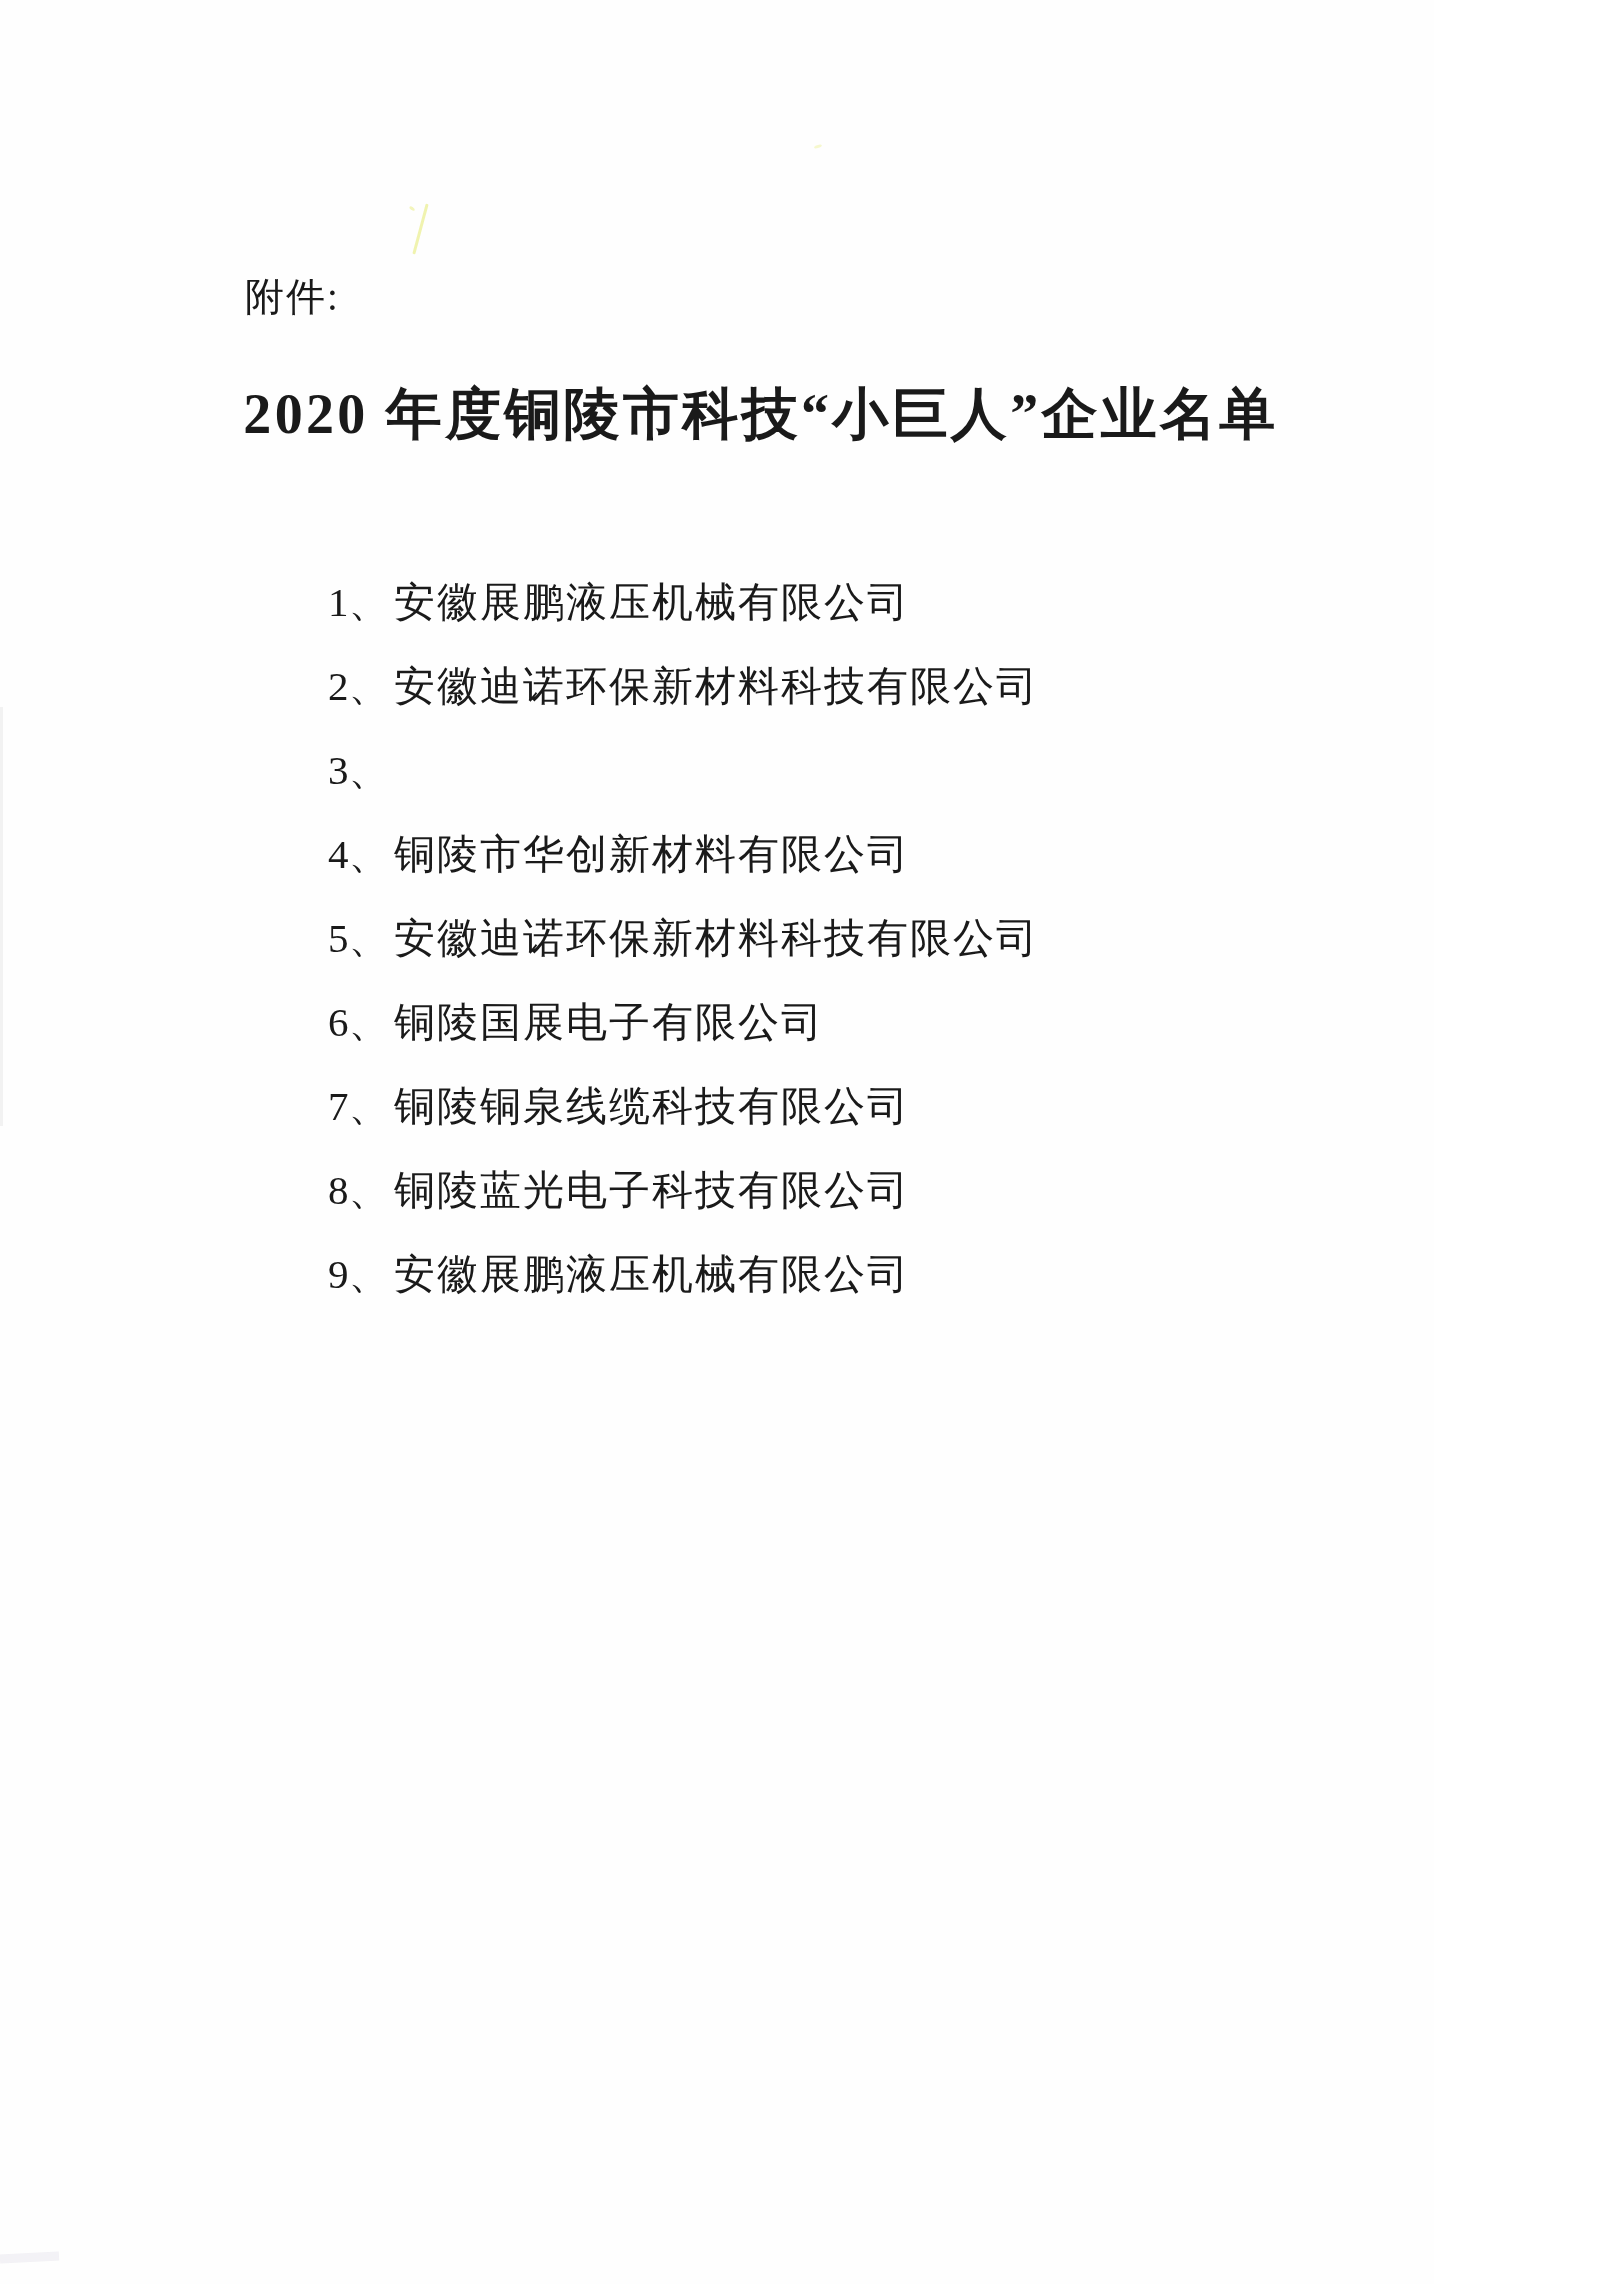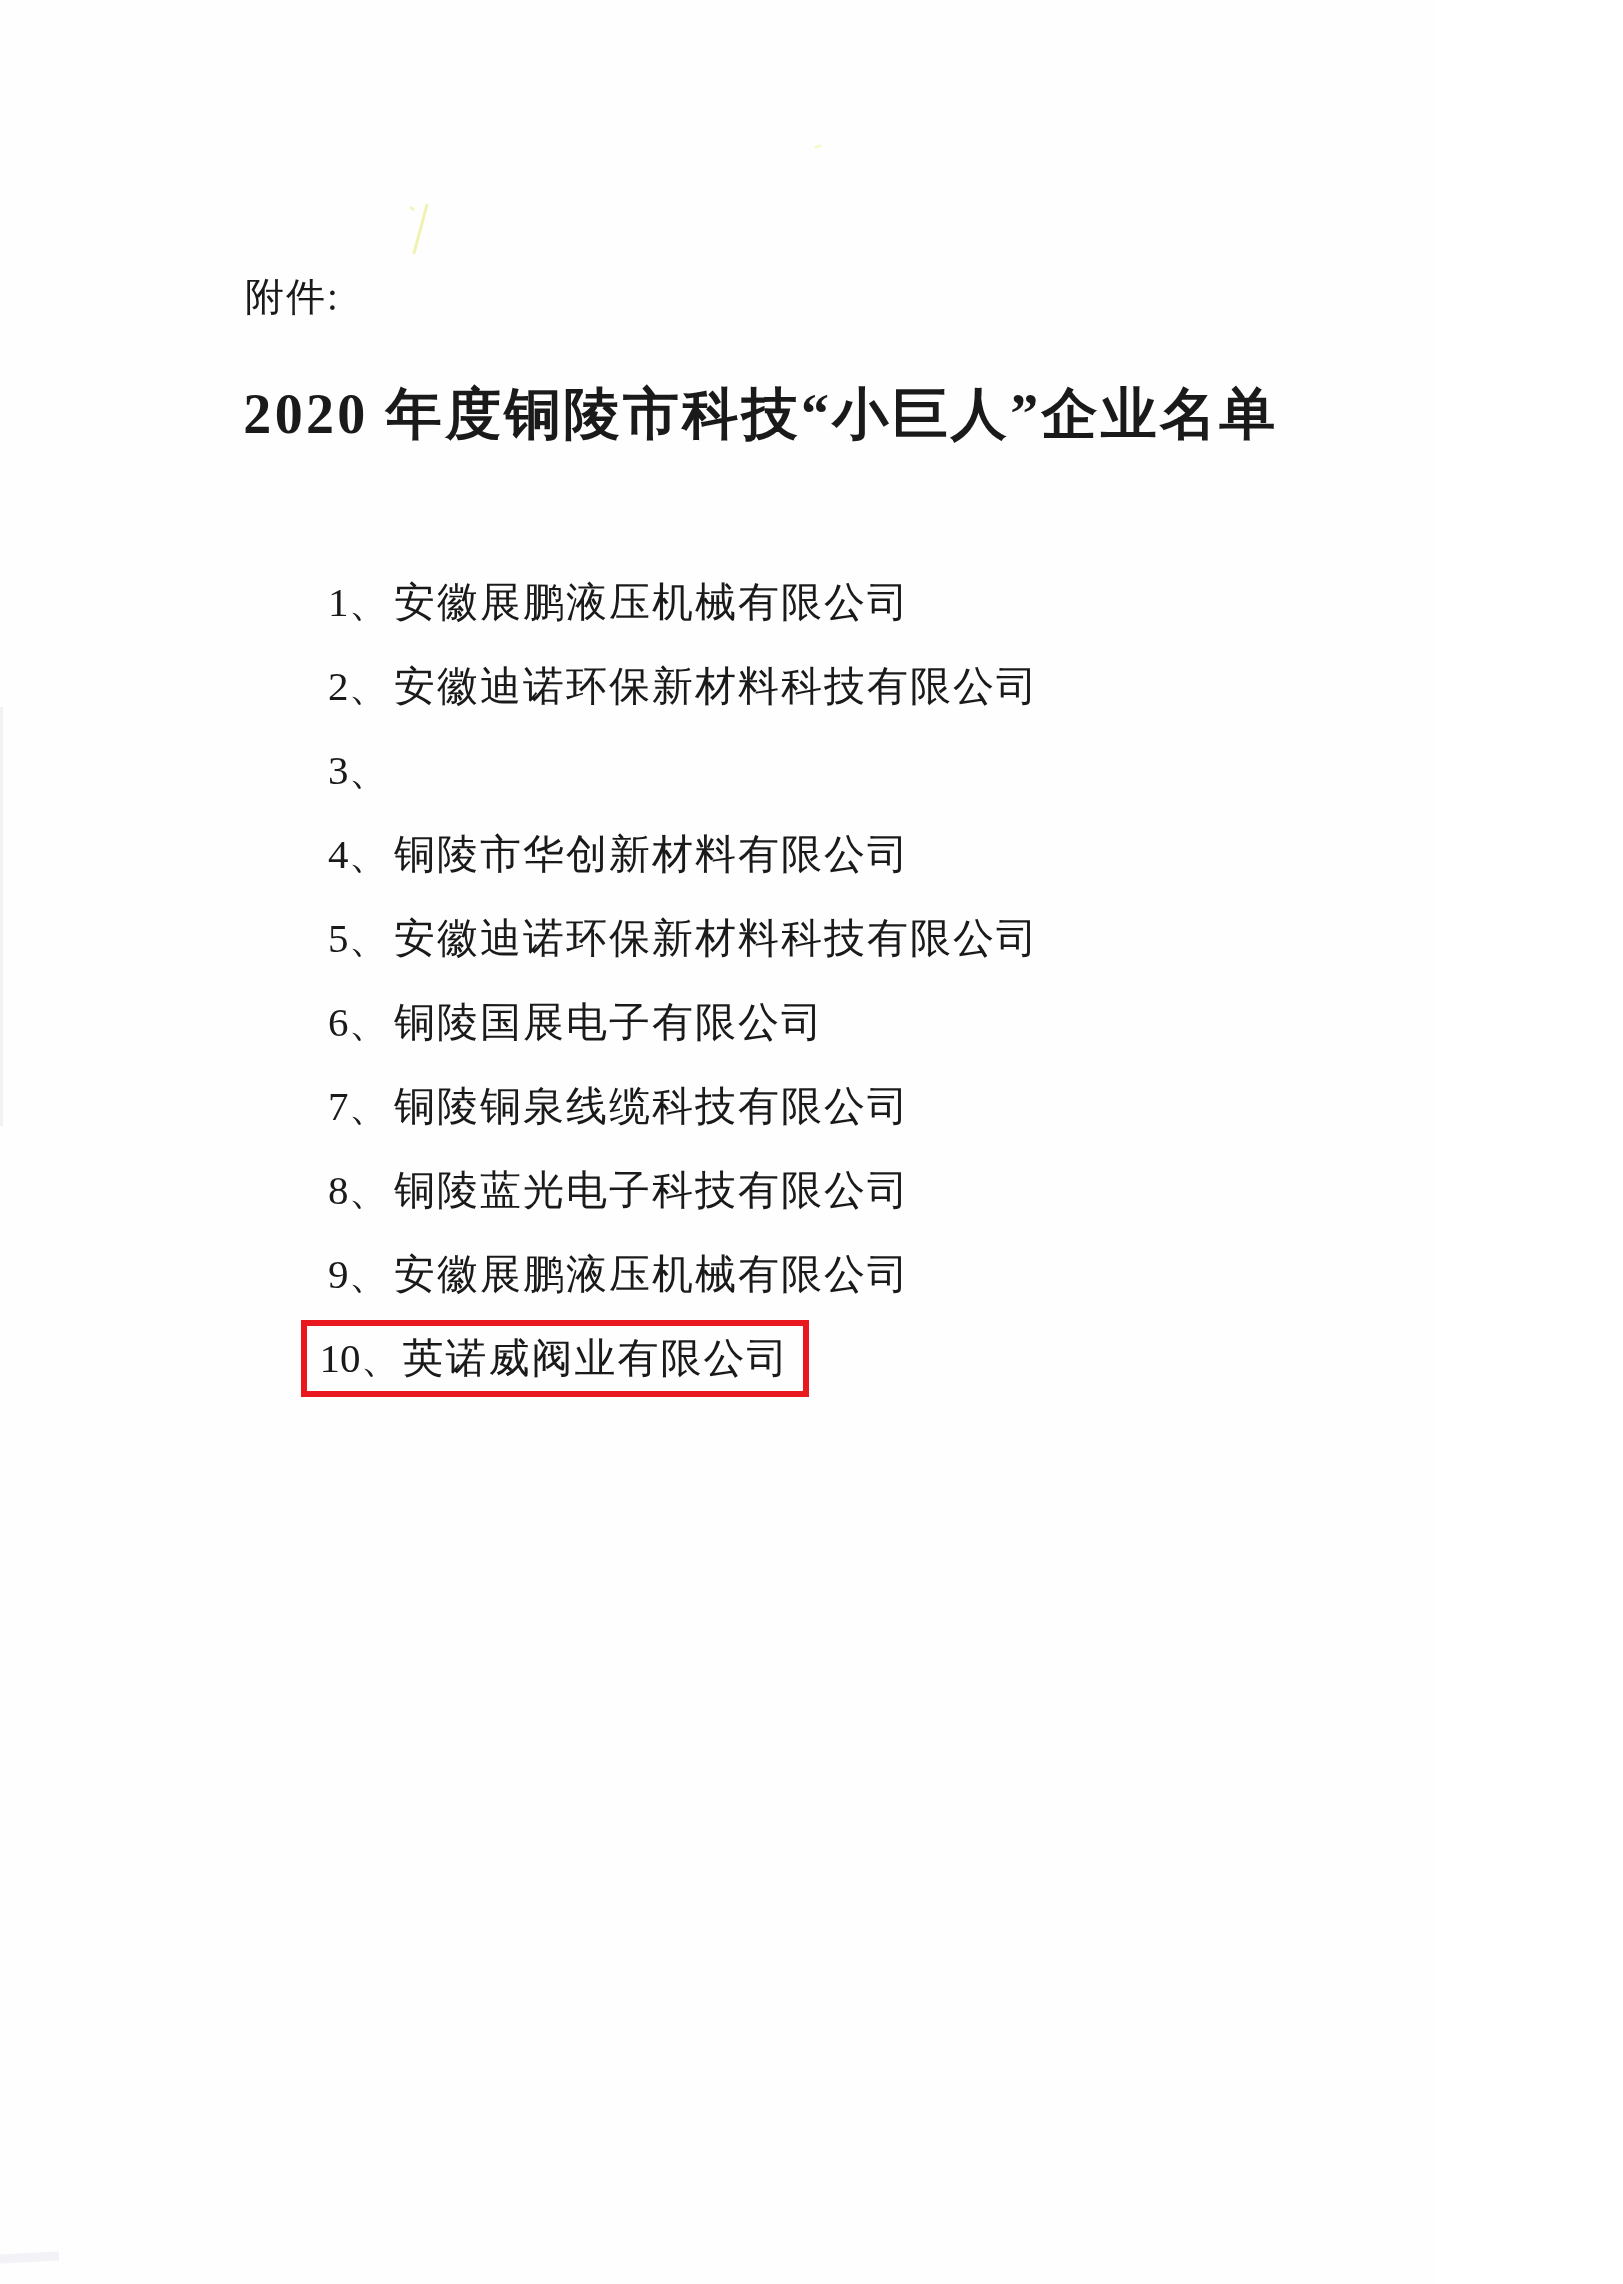--- a/index.html
+++ b/index.html
@@ -145,22 +145,16 @@
     <div class="list-item">
       <span class="item-number">8、</span>
       <span class="item-name">铜陵蓝光电子科技有限公司</span>
     </div>
 
     <div class="list-item">
       <span class="item-number">9、</span>
       <span class="item-name">安徽展鹏液压机械有限公司</span>
     </div>
 
-    <div class="list-item">
-      <div class="highlight-box">
-        <span class="item-number wide">10、</span>
-        <span class="item-name">英诺威阀业有限公司</span>
-      </div>
-    </div>
 
   </div>
 </div>
 
 
 </body></html>

